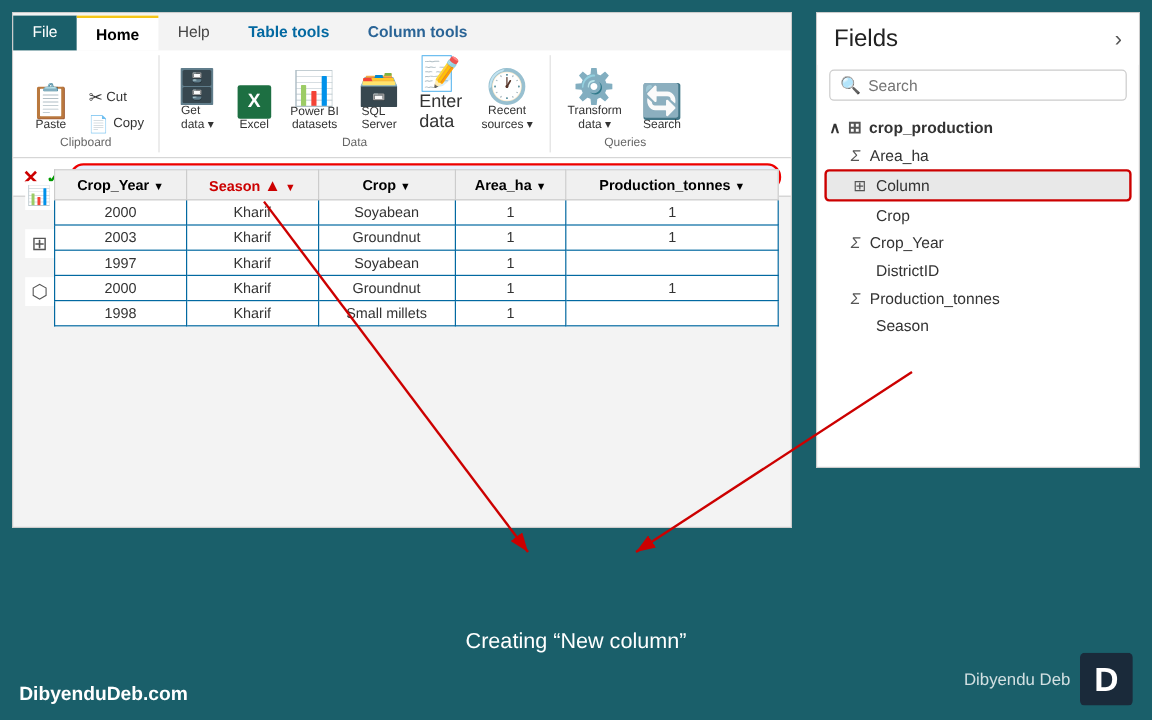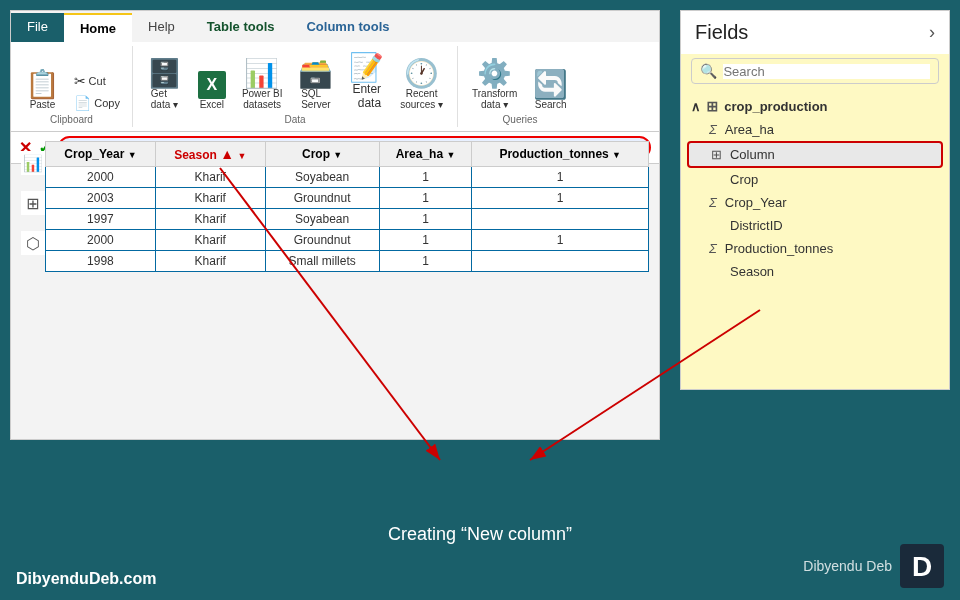--- a/index.html
+++ b/index.html
@@ -36,21 +36,21 @@
       cursor: pointer;
       color: #444;
     }
     .ribbon-tab.active-home {
       background: white;
       color: #000;
       font-weight: 600;
       border-top: 2px solid #f5c518;
     }
     .ribbon-tab.active-table {
-      color: #14532d;
+      color: #0369a1;
       font-weight: 600;
     }
     .ribbon-tab.active-column {
       color: #2a6496;
       font-weight: 600;
     }
 
     
     .ribbon-body {
       background: white;
@@ -172,21 +172,21 @@
       color: #333;
     }
 
     
     .fields-panel {
       position: absolute;
       top: 10px;
       right: 10px;
       width: 270px;
       height: 380px;
-      background: #fef9c3;
+      background: #ffffff;
       border: 1px solid #ccc;
     }
     .fields-header {
       display: flex;
       justify-content: space-between;
       align-items: center;
       padding: 10px 14px;
       background: white;
     }
     .fields-title {
@@ -391,21 +391,21 @@
         <div class="ribbon-btn">
           <div class="icon-big">📊</div>
           <span style="font-size:10px;text-align:center">Power BI<br>datasets</span>
         </div>
         <div class="ribbon-btn">
           <div class="icon-big">🗃️</div>
           <span style="font-size:10px;text-align:left">SQL<br>Server</span>
         </div>
         <div class="ribbon-btn">
           <div class="icon-big">📝</div>
-          <span style="font-size:12px;text-align:right">Enter<br>data</span>
+          <span style="font-size:15px;text-align:left">Enter<br>data</span>
         </div>
         <div class="ribbon-btn">
           <div class="icon-big">🕐</div>
           <span style="font-size:10px;text-align:center">Recent<br>sources ▾</span>
         </div>
       </div>
       <span class="ribbon-group-label">Data</span>
     </div>
 
     <div class="ribbon-group" style="border-right:none">

